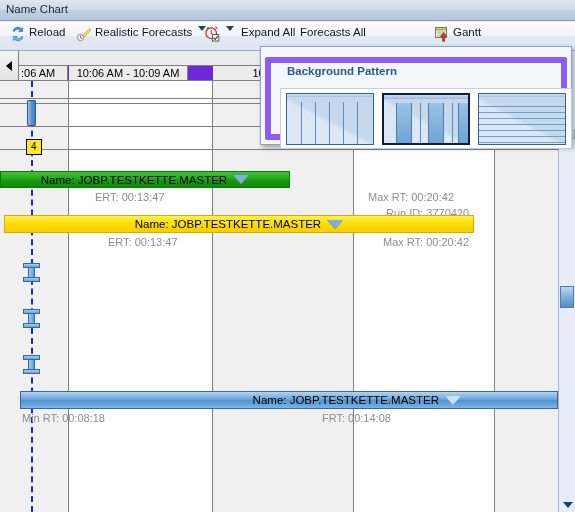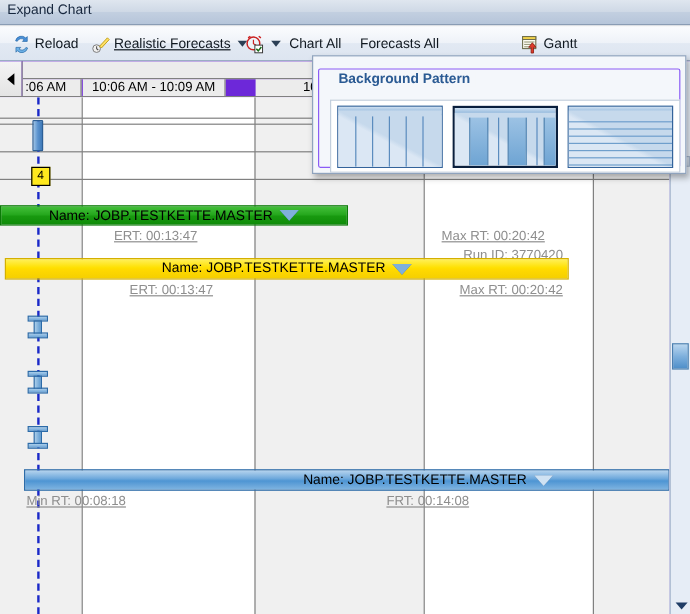--- a/index.html
+++ b/index.html
@@ -31,21 +31,21 @@
 
   
   .toolbar {
     position: absolute; left: 0; top: 22px; width: 575px; height: 29px;
     background: linear-gradient(to bottom, #fbfcfe 0%, #eef2f8 50%, #e2e9f3 51%, #dde5f0 100%);
     border-bottom: 1px solid #9badc4;
     box-sizing: border-box;
   }
   .tbtn {
     position: absolute; top: 3px; height: 23px;
-    display: flex; align-items: center; gap: 3px;
+    display: flex; align-items: flex-start; gap: 3px;
     padding: 0 3px;
     font-size: 11.5px; color: #101820;
     white-space: nowrap;
     box-sizing: border-box;
     border: 1px solid transparent;
     cursor: default;
   }
   .tbtn.framed {
     border: 1px solid #b2b2b2;
     border-radius: 2px;
@@ -177,21 +177,20 @@
     filter: drop-shadow(0 0 0.5px #2c5f96);
   }
   .bar.yellow .tri { border-top-color: #7fb0db; }
   .bar.blue .tri { border-top-color: #cfe2f3; }
 
   .meta {
     position: absolute;
     font-size: 11px;
     color: #8e8e8e;
     white-space: nowrap;
-    text-decoration: underline;
   }
 
   
   .ibeam {
     position: absolute; width: 17px; height: 19px;
   }
   .ibeam .cap {
     position: absolute; left: 0; width: 17px; height: 5px;
     background: linear-gradient(to bottom, #a9cdea 0%, #6ba3d6 100%);
     border: 1px solid #2c6ba8;
@@ -236,21 +235,21 @@
   
   .popup {
     position: absolute; left: 260px; top: 46px; width: 312px; height: 99px;
     background: #f4f7fb;
     border: 1px solid #8fa3bd;
     box-shadow: 2px 3px 5px rgba(0,0,0,0.30);
     box-sizing: border-box;
   }
   .popup-inner {
     position: absolute; left: 4px; top: 10px; width: 302px; height: 83px;
-    border: 1px solid #8b5cf6;
+    border: 6px solid #8b5cf6;
     border-radius: 2px;
     background: #f4f7fb;
     box-sizing: border-box;
   }
   .popup-legend {
     position: absolute; left: 12px; top: 2px;
     background: #f4f7fb;
     padding: 0 4px;
     font-size: 11.5px; font-weight: bold; color: #2a5a93;
     white-space: nowrap;
@@ -300,36 +299,36 @@
   .sw-hline {
     position: absolute; left: 0; right: 0; height: 1px; background: #6f9fcc;
   }
 </style>
 </head>
 <body>
 
 <div id="app">
 
   <div class="titlebar">
-    <span class="tb-text">Expand Chart</span>
+    <span class="tb-text">Name Chart</span>
   </div>
 
   <div class="toolbar">
 
     <div class="tbtn" style="left:6px;">
       <span class="ico">
         <svg viewBox="0 0 16 16" width="16" height="16">
           <path d="M3 5a5 5 0 0 1 8.5-2.3l1.2-1.2v4h-4l1.4-1.4A3.6 3.6 0 0 0 4.4 5.4z" fill="#4a90d9" stroke="#2a6ba8" stroke-width="0.6"></path>
           <path d="M13 11a5 5 0 0 1-8.5 2.3L3.3 14.5v-4h4L5.9 11.9A3.6 3.6 0 0 0 11.6 10.6z" fill="#6fb3e8" stroke="#2a6ba8" stroke-width="0.6"></path>
         </svg>
       </span>
       <span>Reload</span>
     </div>
 
-    <div class="tbtn" style="left:72px;text-decoration:underline;">
+    <div class="tbtn" style="left:72px;">
       <span class="ico">
         <svg viewBox="0 0 16 16" width="16" height="16">
           <circle cx="4.5" cy="11.5" r="3.2" fill="#f0f0f0" stroke="#7a7a7a" stroke-width="0.8"></circle>
           <path d="M4.5 9.6v2l1.4 1.1" stroke="#555" stroke-width="0.9" fill="none"></path>
           <path d="M7 9.5 L13.5 2.5 L15 4 L8.5 11 z" fill="#ffe066" stroke="#b89400" stroke-width="0.7"></path>
         </svg>
       </span>
       <span>Realistic Forecasts</span>
       <span class="caret"></span>
     </div>
@@ -341,21 +340,21 @@
           <path d="M7.2 4.2v3.2l2.2 1.4" stroke="#cc2222" stroke-width="1" fill="none"></path>
           <path d="M2.8 2.6 L4.6 1.2 M11.6 1.2 L13.4 2.6" stroke="#cc2222" stroke-width="1.2" fill="none"></path>
           <rect x="8.4" y="8.6" width="6.4" height="6.4" fill="#ffffff" stroke="#333" stroke-width="0.8"></rect>
           <path d="M9.6 11.6 l1.6 1.8 l2.6 -3.2" stroke="#1a6d1a" stroke-width="1.3" fill="none"></path>
         </svg>
       </span>
       <span class="caret"></span>
     </div>
 
     <div class="tbtn" style="left:237px;">
-      <span>Chart All</span>
+      <span>Expand All</span>
     </div>
 
     <div class="tbtn" style="left:296px;">
       <span>Forecasts All</span>
     </div>
 
     <div class="tbtn" style="left:430px;">
       <span class="ico">
         <svg viewBox="0 0 16 16" width="16" height="16">
           <rect x="1.5" y="1.5" width="11" height="10" fill="#fdfdf2" stroke="#6b6b4a" stroke-width="0.9"></rect>

